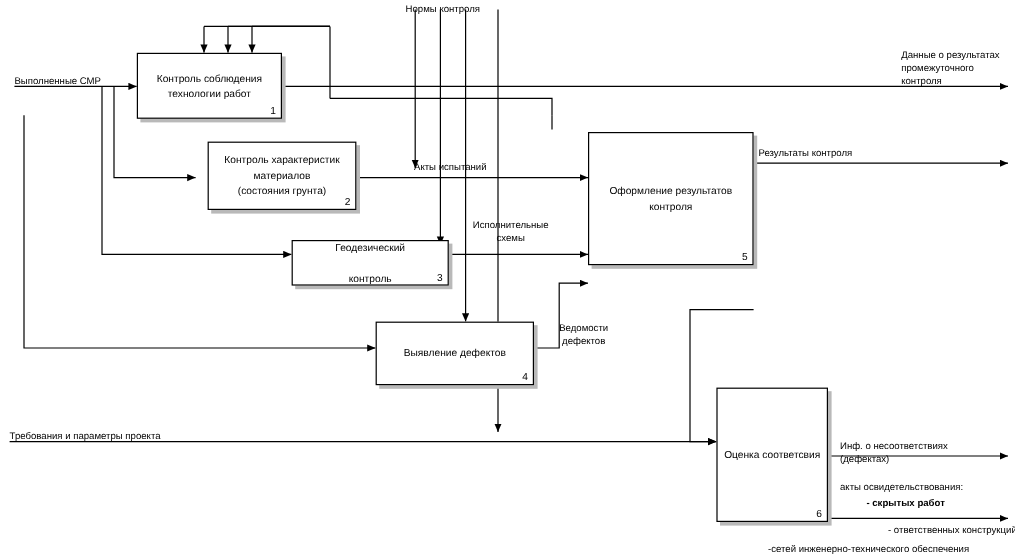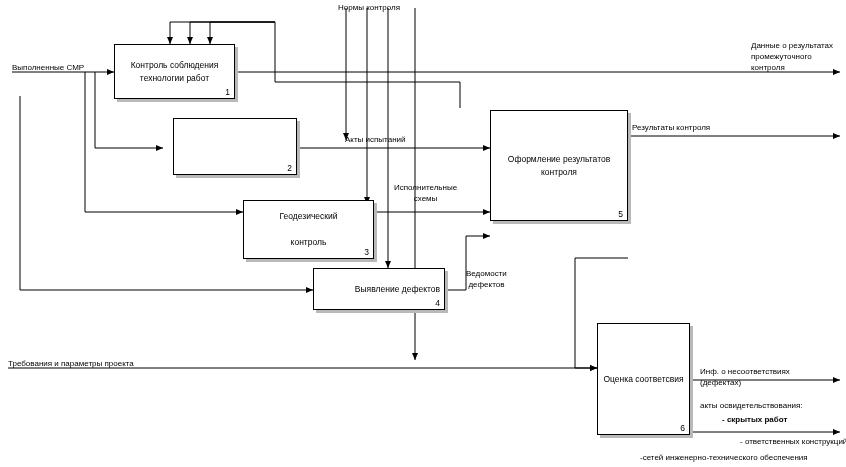--- a/index.html
+++ b/index.html
@@ -112,31 +112,34 @@
     </g>
   </svg>
 
   <div class="box" style="left:114px; top:44px; width:121px; height:55px;">
     <div class="box-label" style="white-space:pre-line;">Контроль соблюдения
 технологии работ</div>
     <div class="box-num">1</div>
   </div>
 
   <div class="box" style="left:173px; top:118px; width:124px; height:57px;">
+    <div class="box-label" style="white-space:pre-line;">Контроль характеристик
+материалов
+(состояния грунта)</div>
     <div class="box-num">2</div>
   </div>
 
-  <div class="box" style="left:243px; top:200px; width:131px; height:59px;">
+  <div class="box" style="left:243px; top:200px; width:131px; height:38px;">
     <div class="box-label" style="white-space:pre-line;">Геодезический
 
 контроль</div>
     <div class="box-num">3</div>
   </div>
 
-  <div class="box" style="left:313px; top:268px; width:132px; height:42px;justify-content:flex-end;">
+  <div class="box" style="left:313px; top:268px; width:132px; height:53px;">
     <div class="box-label" style="white-space:pre-line;">Выявление дефектов</div>
     <div class="box-num">4</div>
   </div>
 
   <div class="box" style="left:490px; top:110px; width:138px; height:111px;align-items:center;">
     <div class="box-label" style="white-space:pre-line;">Оформление результатов
 контроля</div>
     <div class="box-num">5</div>
   </div>
 

